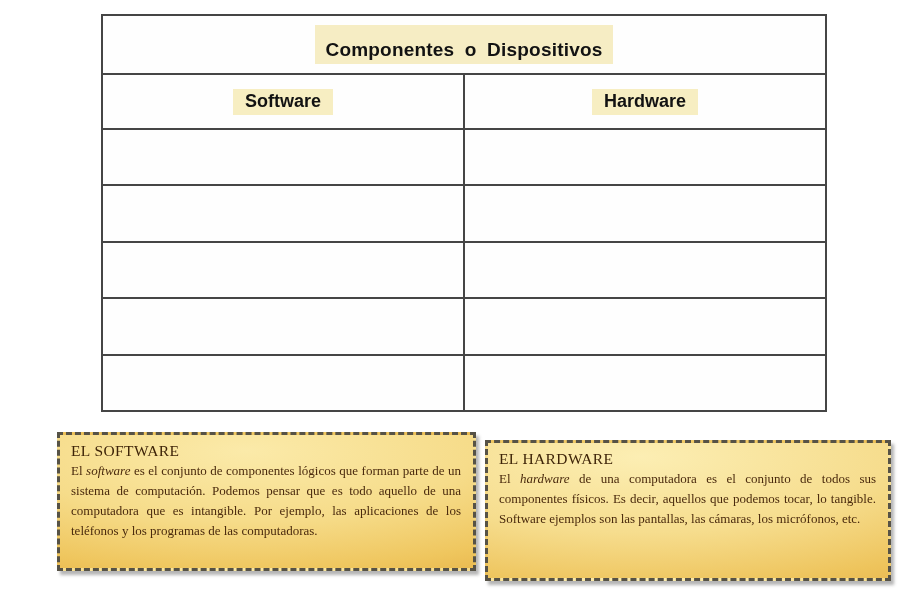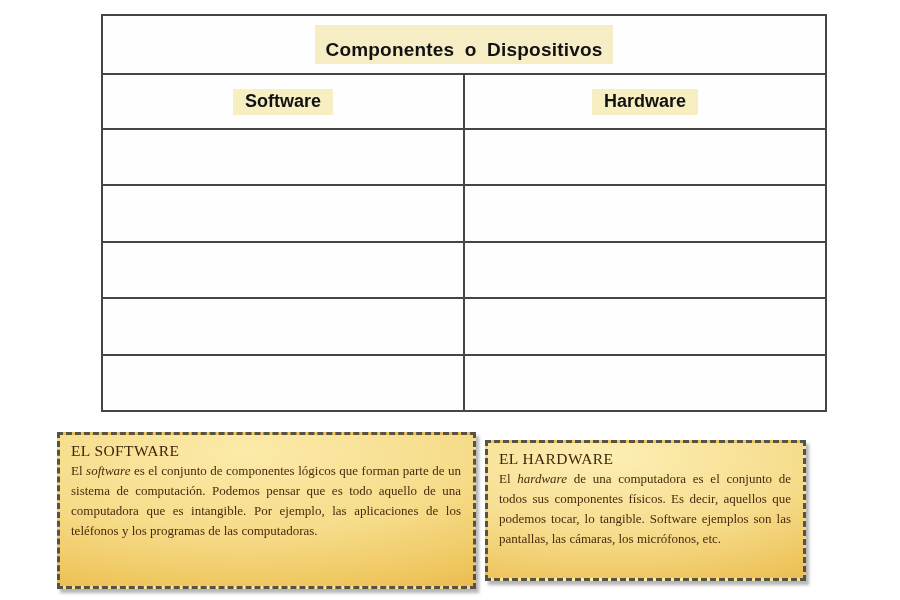--- a/index.html
+++ b/index.html
@@ -90,28 +90,28 @@
     border: 3px dashed #565246;
     box-shadow: 3px 4px 3px rgba(90, 90, 90, 0.45);
     padding: 7px 12px 8px 11px;
     font-family: "Liberation Serif", serif;
     color: #46280c;
   }
   .note-box.software {
     left: 57px;
     top: 432px;
     width: 419px;
-    height: 157px;
+    height: 139px;
     background: radial-gradient(ellipse 130% 125% at 45% 12%,
       #fbeaa9 0%, #f6dc8a 42%, #efc65e 72%, #e2a83c 100%);
   }
   .note-box.hardware {
     left: 485px;
     top: 440px;
-    width: 321px;
+    width: 406px;
     height: 141px;
     background: radial-gradient(ellipse 135% 125% at 38% 10%,
       #fceeb3 0%, #f6dd8e 45%, #eec45c 78%, #e6b04a 100%);
   }
   .note-heading {
     margin: 0;
     font-size: 15.5px;
     font-weight: normal;
     letter-spacing: 0.4px;
     color: #3e2408;

